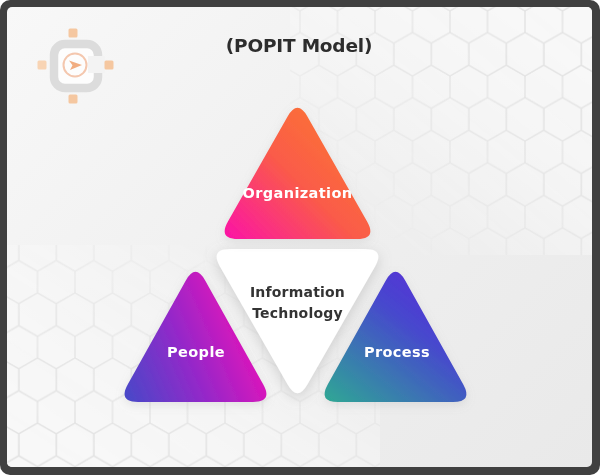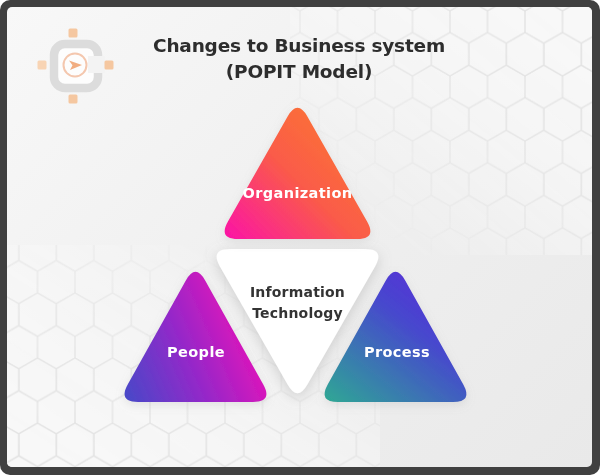--- a/index.html
+++ b/index.html
@@ -94,18 +94,17 @@
       <text x="297.5" y="198" class="tri-label">Organization</text>
 
       <path d="M 205.2 280.5 L 263.3 384.5 Q 273 402 253 402 L 138 402 Q 118 402 127.7 384.5 L 185.8 280.5 Q 195.5 263 205.2 280.5 Z" fill="url(#gradPeople)" filter="url(#triShadow)"></path>
       <text x="196" y="357" class="tri-label">People</text>
 
       <path d="M 405.2 280.5 L 463.3 384.5 Q 473 402 453 402 L 338 402 Q 318 402 327.7 384.5 L 385.8 280.5 Q 395.5 263 405.2 280.5 Z" fill="url(#gradProcess)" filter="url(#triShadow)"></path>
       <text x="397" y="357" class="tri-label">Process</text>
     </svg>
 
     <div class="title">
-      <div>Changes to Business system</div>
       <div>(POPIT Model)</div>
     </div>
 
   </div>
 </div>
 
 </body></html>

